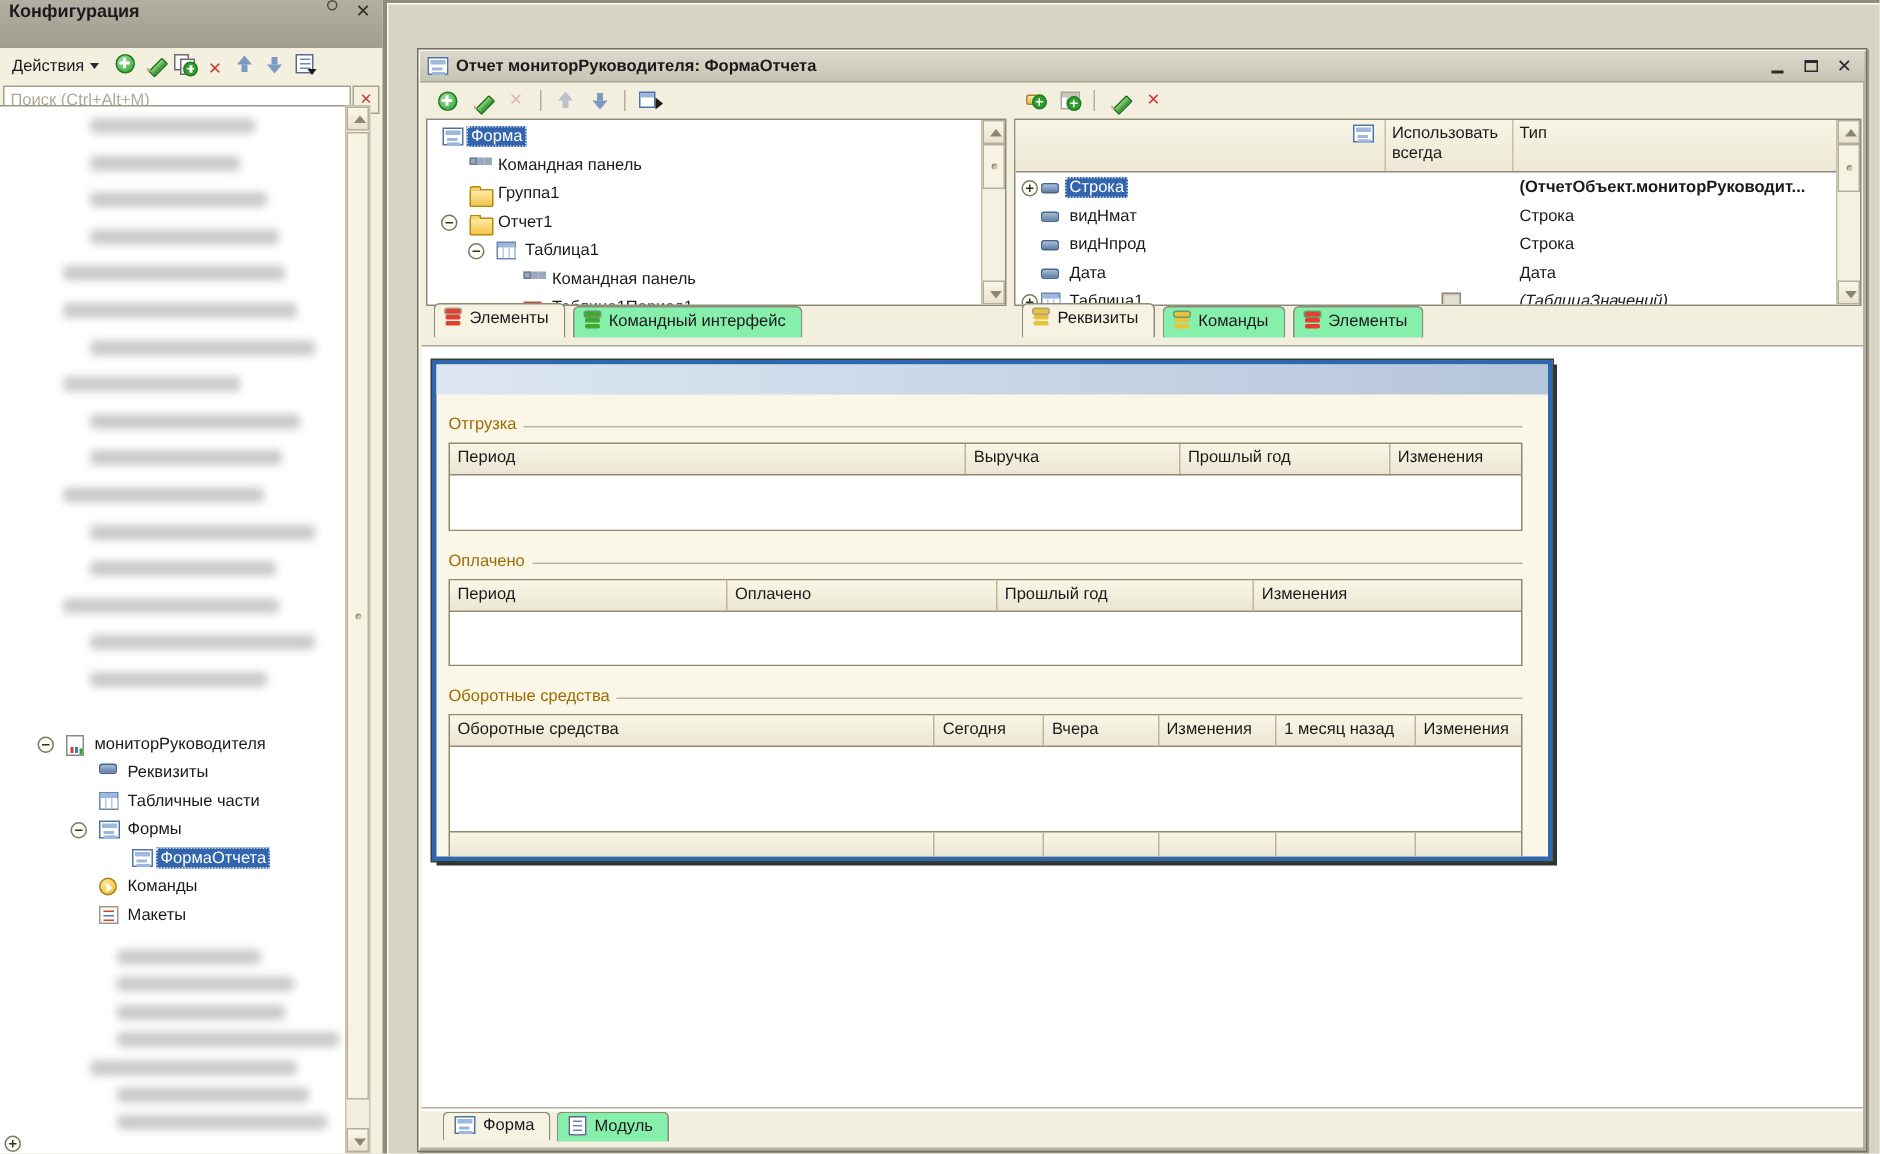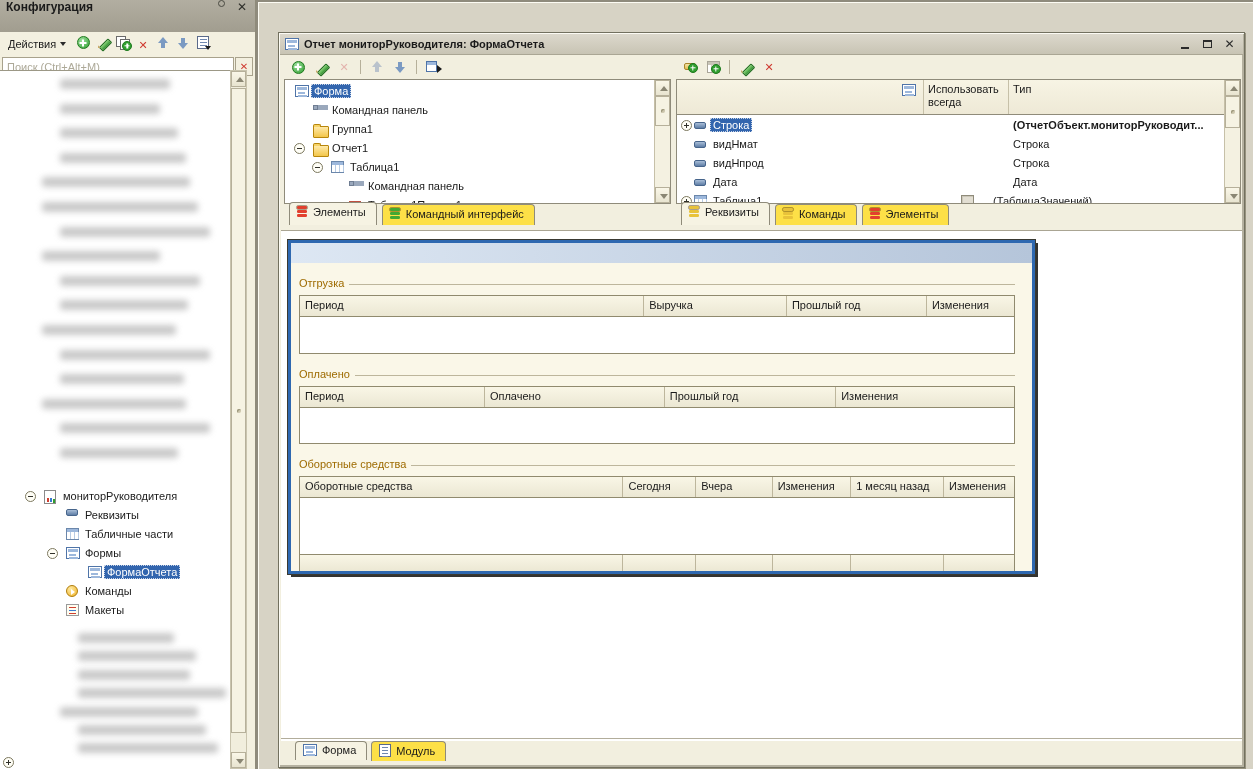--- a/index.html
+++ b/index.html
@@ -114,21 +114,21 @@
   .glyph-max{width:9px;height:8px;border:1px solid #2a2a2a;border-top-width:2px;box-sizing:border-box;display:inline-block}
   .glyph-close::before{content:"✕";font-weight:bold;font-size:12px;color:#2a2a2a}
   .panes{position:absolute;left:2px;right:2px;top:22px;height:175px}
   .pane{position:absolute;top:0;height:175px}
   .pane-left{left:3px;width:387px}
   .pane-right{left:395px;right:1px}
   .ptoolbar{height:24px;display:flex;align-items:center;gap:3px;padding-left:4px}
   .pbox{position:absolute;left:0;right:0;top:24px;bottom:26px;background:#fff;border:1px solid #8f8b7a;overflow:hidden;box-sizing:border-box}
   .vscroll{position:absolute;top:0;right:0;bottom:0;width:16px;background:#f4f1e1;border-left:1px solid #c6c0a8;box-sizing:border-box}
   .tabstrip{position:absolute;left:0;right:0;bottom:0;height:26px;padding-top:3px;white-space:nowrap}
-  .tab{display:inline-flex;align-items:center;gap:5px;margin-left:5px;padding:3px 10px 5px 7px;background:#fde047;border:1px solid #8f8b7a;border-bottom:none;border-radius:4px 4px 0 0;position:relative;top:0}
+  .tab{display:inline-flex;align-items:center;gap:5px;margin-left:5px;padding:3px 10px 5px 7px;background:#86efac;border:1px solid #8f8b7a;border-bottom:none;border-radius:4px 4px 0 0;position:relative;top:0}
   .tab.active{background:#f6f3e3;top:-2px;padding-bottom:7px;z-index:2}
   
   .attr-header{position:absolute;left:0;right:16px;top:0;height:34px;border-bottom:1px solid #8f8b7a;background:linear-gradient(#f7f4e4,#eee9d6)}
   .ah-cell{position:absolute;top:0;bottom:0;border-right:1px solid #c6c0a8;padding:3px 4px;box-sizing:border-box;line-height:13px}
   .attr-rows{position:absolute;left:0;right:16px;top:34px;bottom:0;overflow:hidden}
   .arow{position:absolute;left:0;right:0;height:19px}
   .arow .name{position:absolute;left:33px;top:2px;padding:1px 3px;white-space:nowrap}
   .arow .name.sel{background:#3265ae;color:#fff;outline:1px dotted #c9d4e6;outline-offset:-1px}
   .arow .typ{position:absolute;top:3px;white-space:nowrap;overflow:hidden}
   .arow .typ.bold{font-weight:bold}
@@ -388,21 +388,21 @@
                 <div class="arow" style="top: 59px;">
                   <span class="ic ic-attr nico" style="position: absolute; left: 17px; top: 6px;"></span>
                   <span class="name">Дата</span>
                   <span class="typ" style="left: 336px; right: 2px;">Дата</span>
                 </div>
                 <div class="arow" style="top: 78px;">
                   <span class="exp plus" style="left: 4px; top: 4px;"></span>
                   <span class="ic ic-table nico" style="position: absolute; left: 17px; top: 3px;"></span>
                   <span class="name">Таблица1</span>
                   <span class="chk" style="left: 284px; top: 3px;"></span>
-                  <span class="typ" style="left: 316px; right: 2px;">(ТаблицаЗначений)</span>
+                  <span class="typ" style="left: 336px; right: 2px; font-style: italic;">(ТаблицаЗначений)</span>
                 </div>
               </div>
             <div class="vscroll">
               <span class="sv-btn up"></span>
               <span class="sv-thumb" style="top:16px;height:32px"></span>
               <span class="sv-btn dn"></span>
             </div>
           </div>
           <div class="tabstrip" id="attr-tabs"><span class="tab active">
                 <span class="ic ic-tabstack yellow"></span>

